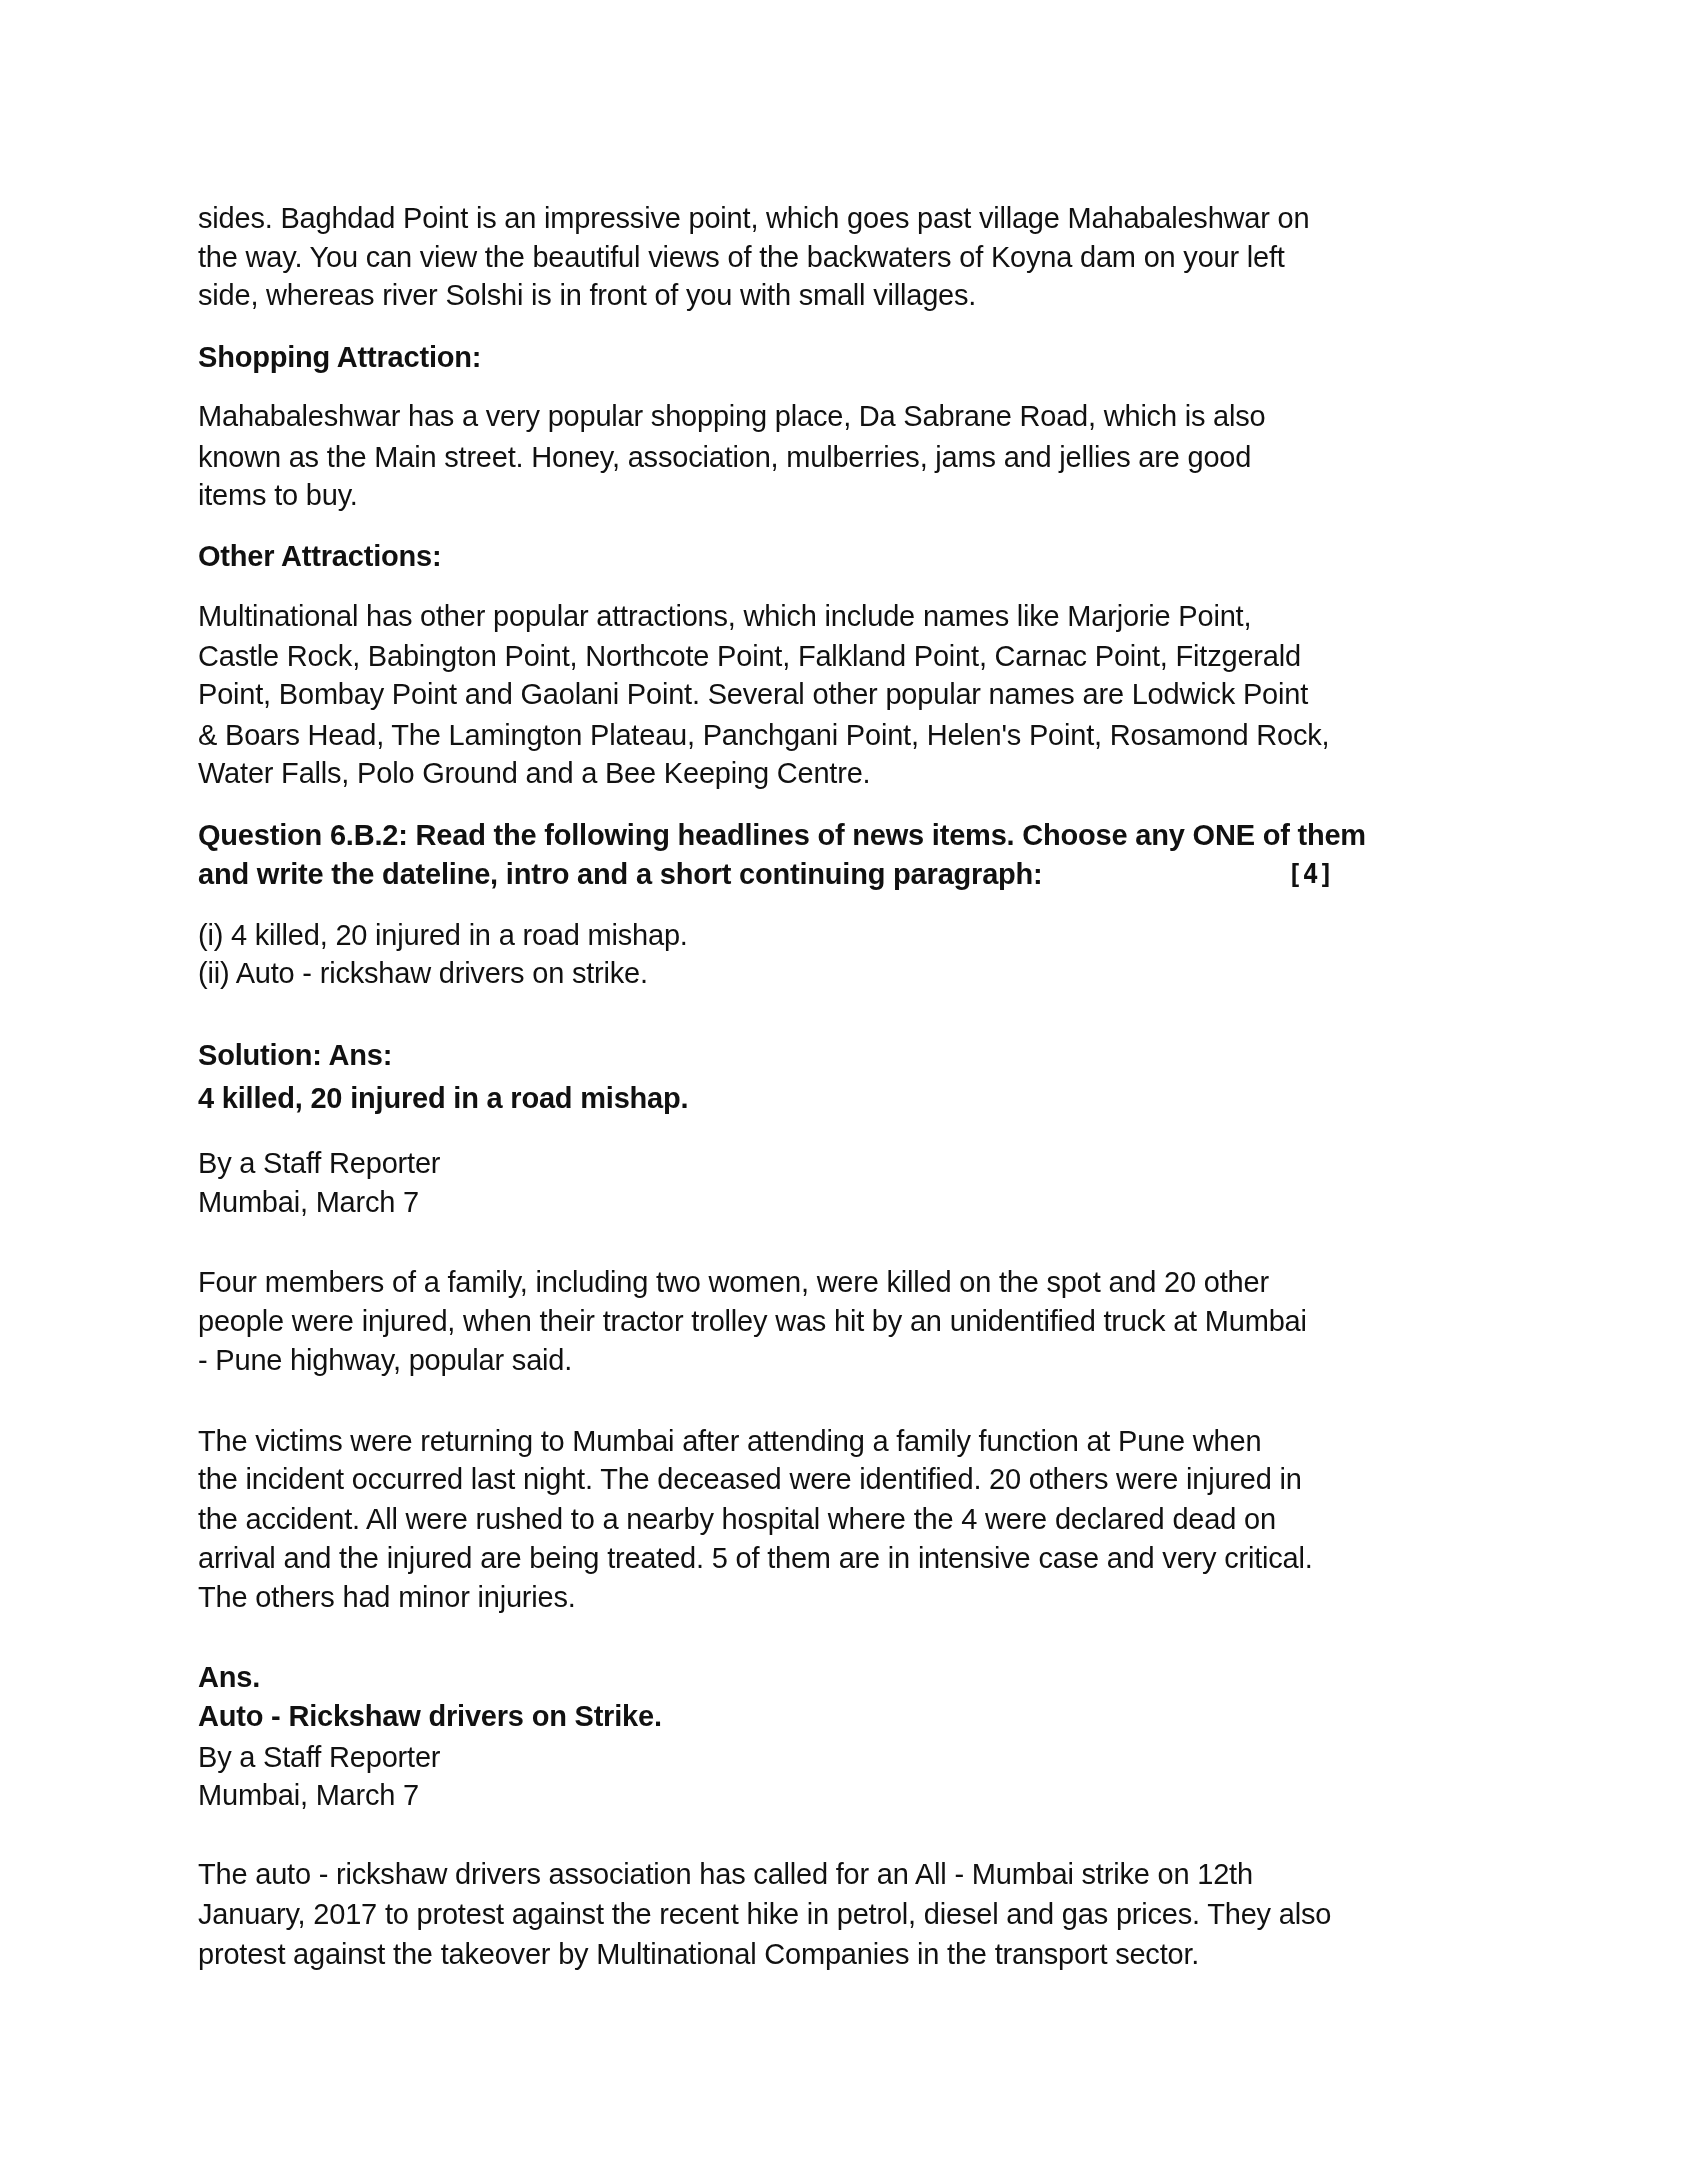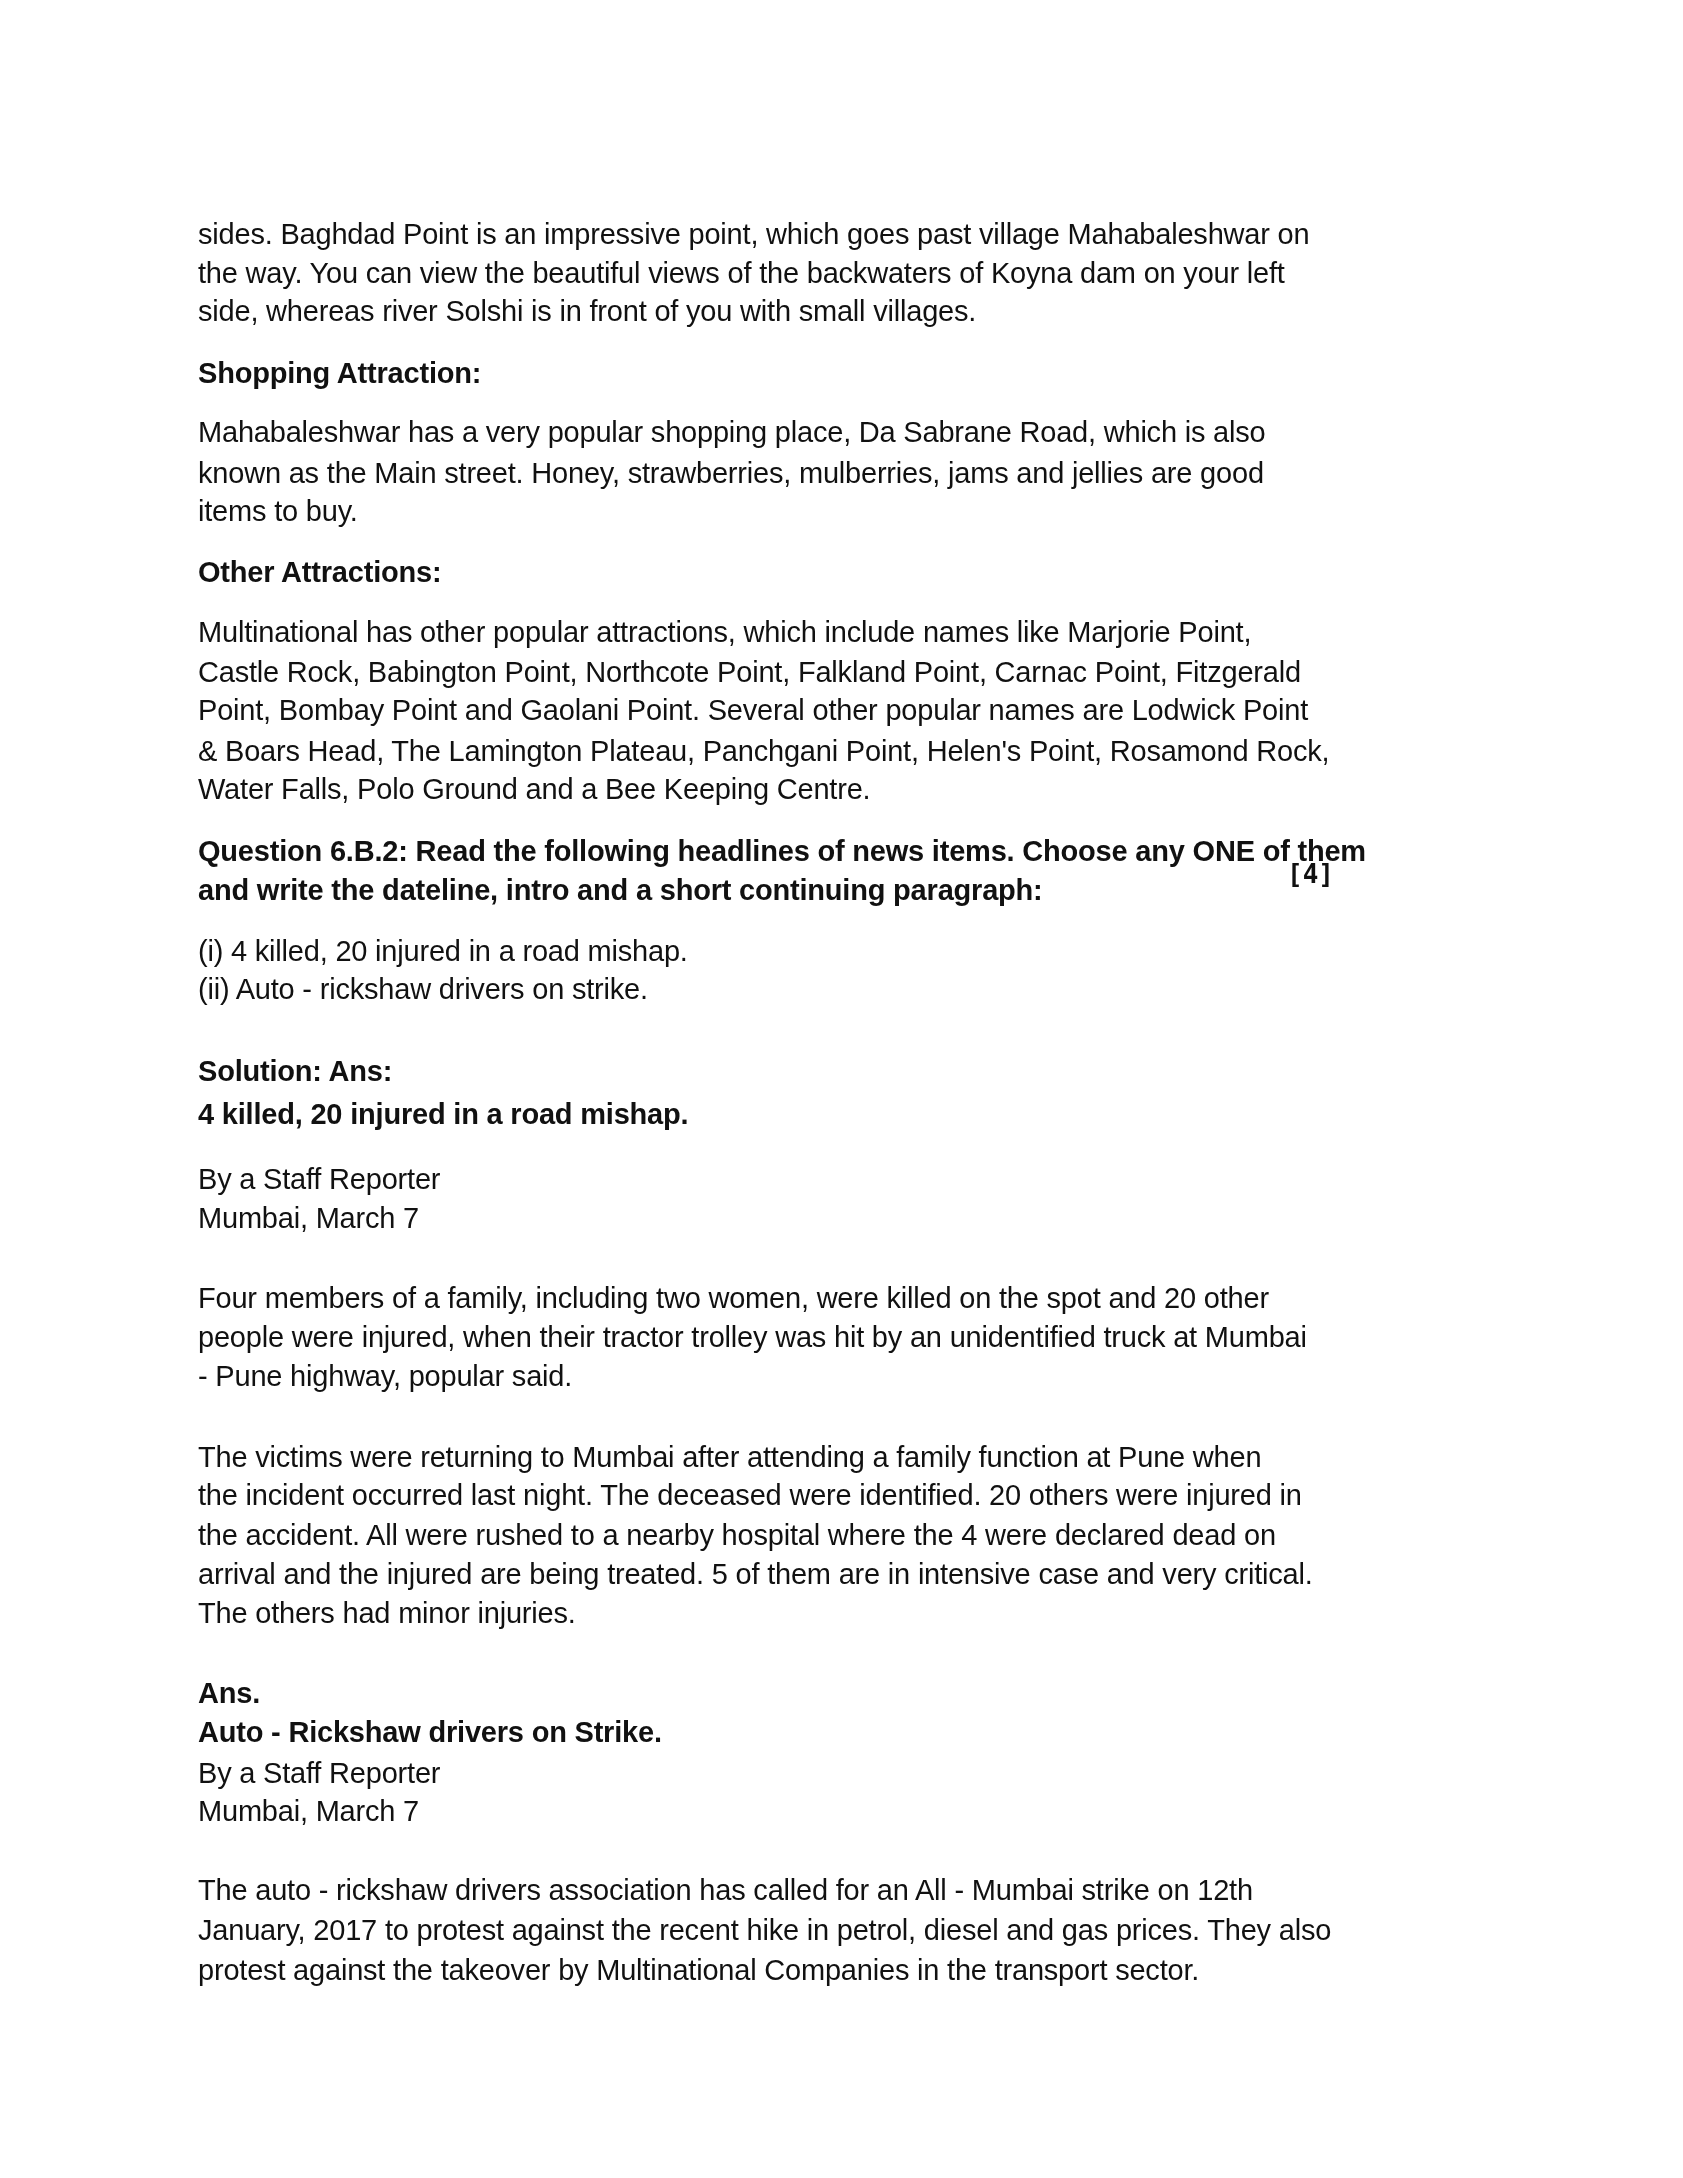--- a/index.html
+++ b/index.html
@@ -8,21 +8,20 @@
   .ln {
     position: absolute;
     left: 198px;
     font-family: "Liberation Sans", "DejaVu Sans", sans-serif;
     font-size: 29px;
     line-height: 40px;
     height: 40px;
     color: #111111;
     white-space: nowrap;
     letter-spacing: -0.2px;
-    margin-top: 16px;
   }
   .b { font-weight: bold; }
   .marks {
     position: absolute;
     left: 1287px;
     font-family: "DejaVu Sans Mono", "Liberation Mono", monospace;
     font-weight: bold;
     font-size: 26px;
     line-height: 40px;
     color: #111111;
@@ -35,21 +34,21 @@
 
   <div>
     <div class="ln" style="top:198px">sides. Baghdad Point is an impressive point, which goes past village Mahabaleshwar on</div>
     <div class="ln" style="top:237px">the way. You can view the beautiful views of the backwaters of Koyna dam on your left</div>
     <div class="ln" style="top:275px">side, whereas river Solshi is in front of you with small villages.</div>
   </div>
 
   <div class="ln b" style="top:337px">Shopping Attraction:</div>
   <div>
     <div class="ln" style="top:396px">Mahabaleshwar has a very popular shopping place, Da Sabrane Road, which is also</div>
-    <div class="ln" style="top:437px">known as the Main street. Honey, strawberries, mulberries, jams and jellies are good</div>
+    <div class="ln" style="top:437px">known as the Main street. Honey, association, mulberries, jams and jellies are good</div>
     <div class="ln" style="top:475px">items to buy.</div>
   </div>
 
   <div class="ln b" style="top:536px">Other Attractions:</div>
   <div>
     <div class="ln" style="top:596px">Multinational has other popular attractions, which include names like Marjorie Point,</div>
     <div class="ln" style="top:636px">Castle Rock, Babington Point, Northcote Point, Falkland Point, Carnac Point, Fitzgerald</div>
     <div class="ln" style="top:674px">Point, Bombay Point and Gaolani Point. Several other popular names are Lodwick Point</div>
     <div class="ln" style="top:715px">&amp; Boars Head, The Lamington Plateau, Panchgani Point, Helen's Point, Rosamond Rock,</div>
     <div class="ln" style="top:753px">Water Falls, Polo Ground and a Bee Keeping Centre.</div>

